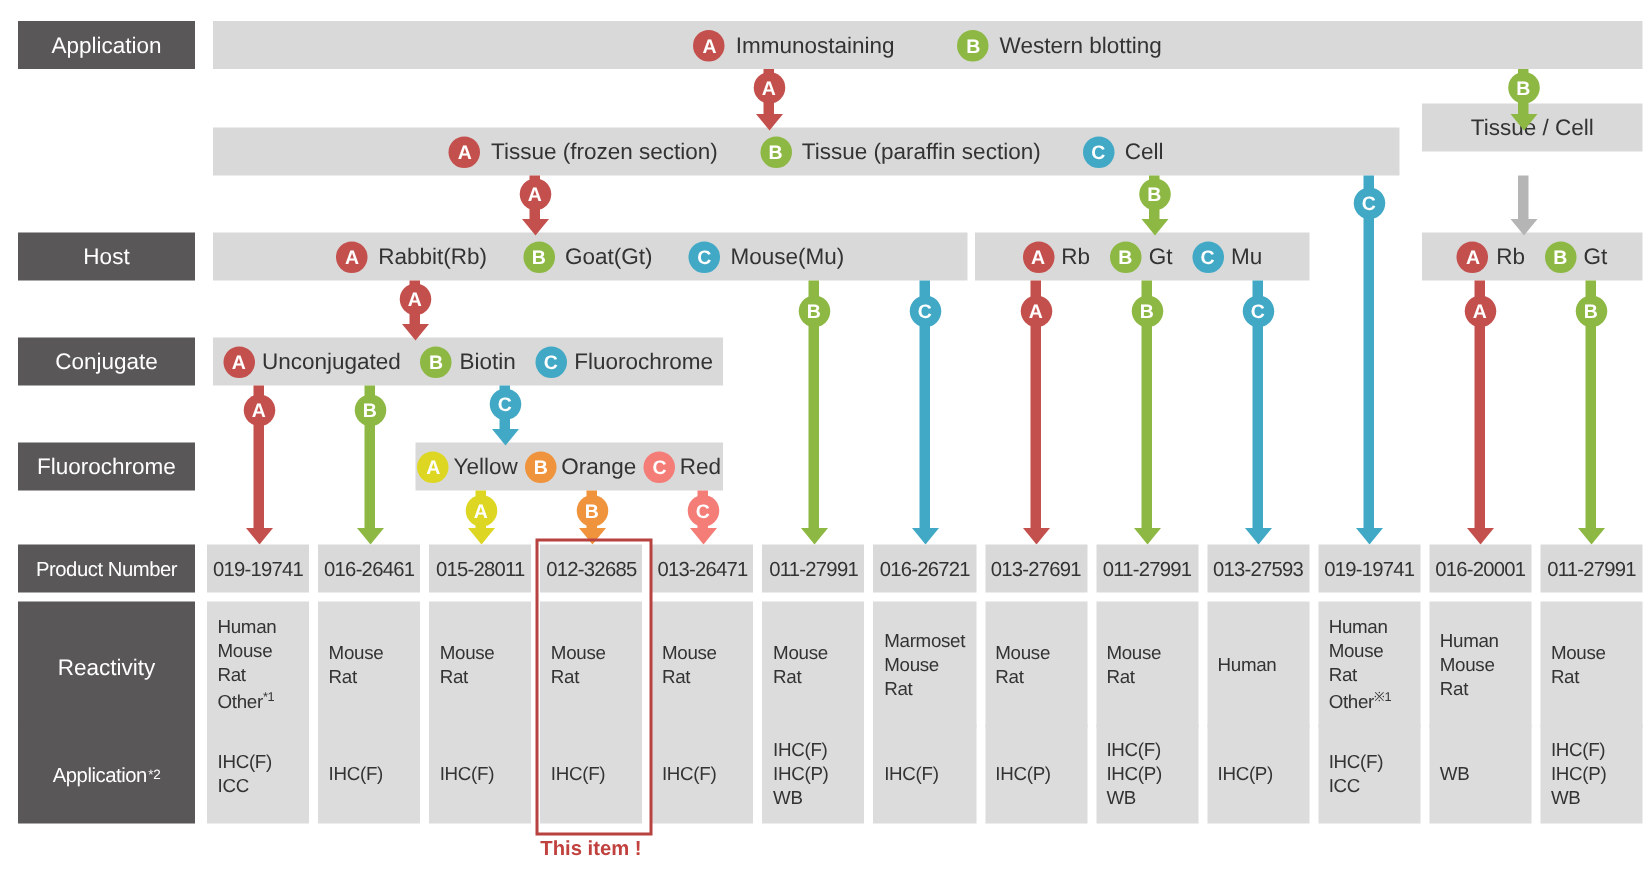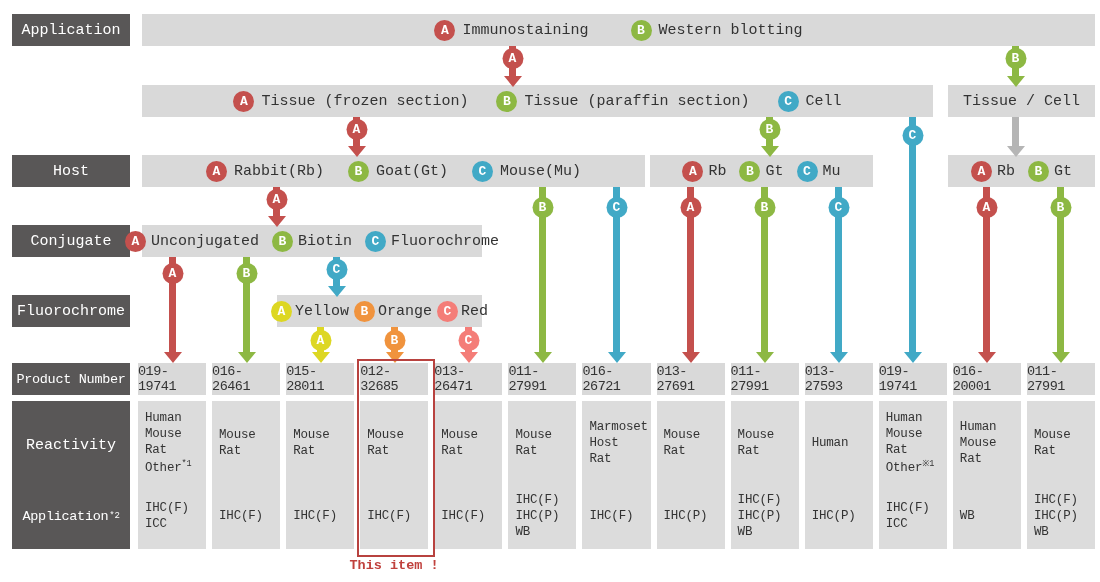--- a/index.html
+++ b/index.html
@@ -1,17 +1,17 @@
 <!DOCTYPE html>
 <html><head>
 <meta charset="utf-8">
 <style>
   html,body{margin:0;padding:0;background:#fff;}
   #canvas{position:relative;width:1100px;height:582px;background:#fff;overflow:hidden;
-          font-family:Liberation Mono, monospace;color:#333;}
+          font-family:Liberation Sans, sans-serif;color:#333;}
   
   .rowlabel{position:absolute;left:12px;width:118px;height:32px;background:#595757;color:#fff;
             display:flex;align-items:center;justify-content:center;font-size:15px;}
   .rowlabel.cond{font-size:13.5px;letter-spacing:-0.3px;}
   .suplabel{font-size:9px;vertical-align:super;margin-left:1px;}
   
   .bar{position:absolute;height:32px;background:#d9d9d9;display:flex;align-items:center;
        justify-content:center;font-size:15px;color:#333;gap:26px;}
   .item{display:inline-flex;align-items:center;gap:7px;white-space:nowrap;}
   .badge{width:21px;height:21px;border-radius:50%;display:inline-flex;align-items:center;
@@ -100,21 +100,21 @@
         </b>
       <span>Tissue (paraffin section)</span>
     </span>
     <span class="item">
       <b class="badge" style="background: rgb(65, 169, 198);">
           <span class="bl">C</span>
         </b>
       <span>Cell</span>
     </span>
   </div>
-  <div class="bar" style="left:948px;top:85px;width:147px">
+  <div class="bar" style="left:948px;top:69px;width:147px">
     <span>Tissue / Cell</span>
   </div>
 
   <div class="bar" style="left:142px;top:155px;width:503px;gap:24px">
     <span class="item">
       <b class="badge" style="background: rgb(196, 80, 77);">
           <span class="bl">A</span>
         </b>
       <span>Rabbit(Rb)</span>
     </span>
@@ -384,21 +384,21 @@
     <div class="cell info">
         <span class="ml">Mouse
 Rat</span>
       </div>
     <div class="cell info">
         <span class="ml">Mouse
 Rat</span>
       </div>
     <div class="cell info">
         <span class="ml">Marmoset
-Host
+Mouse
 Rat</span>
       </div>
     <div class="cell info">
         <span class="ml">Mouse
 Rat</span>
       </div>
     <div class="cell info">
         <span class="ml">Mouse
 Rat</span>
       </div>

